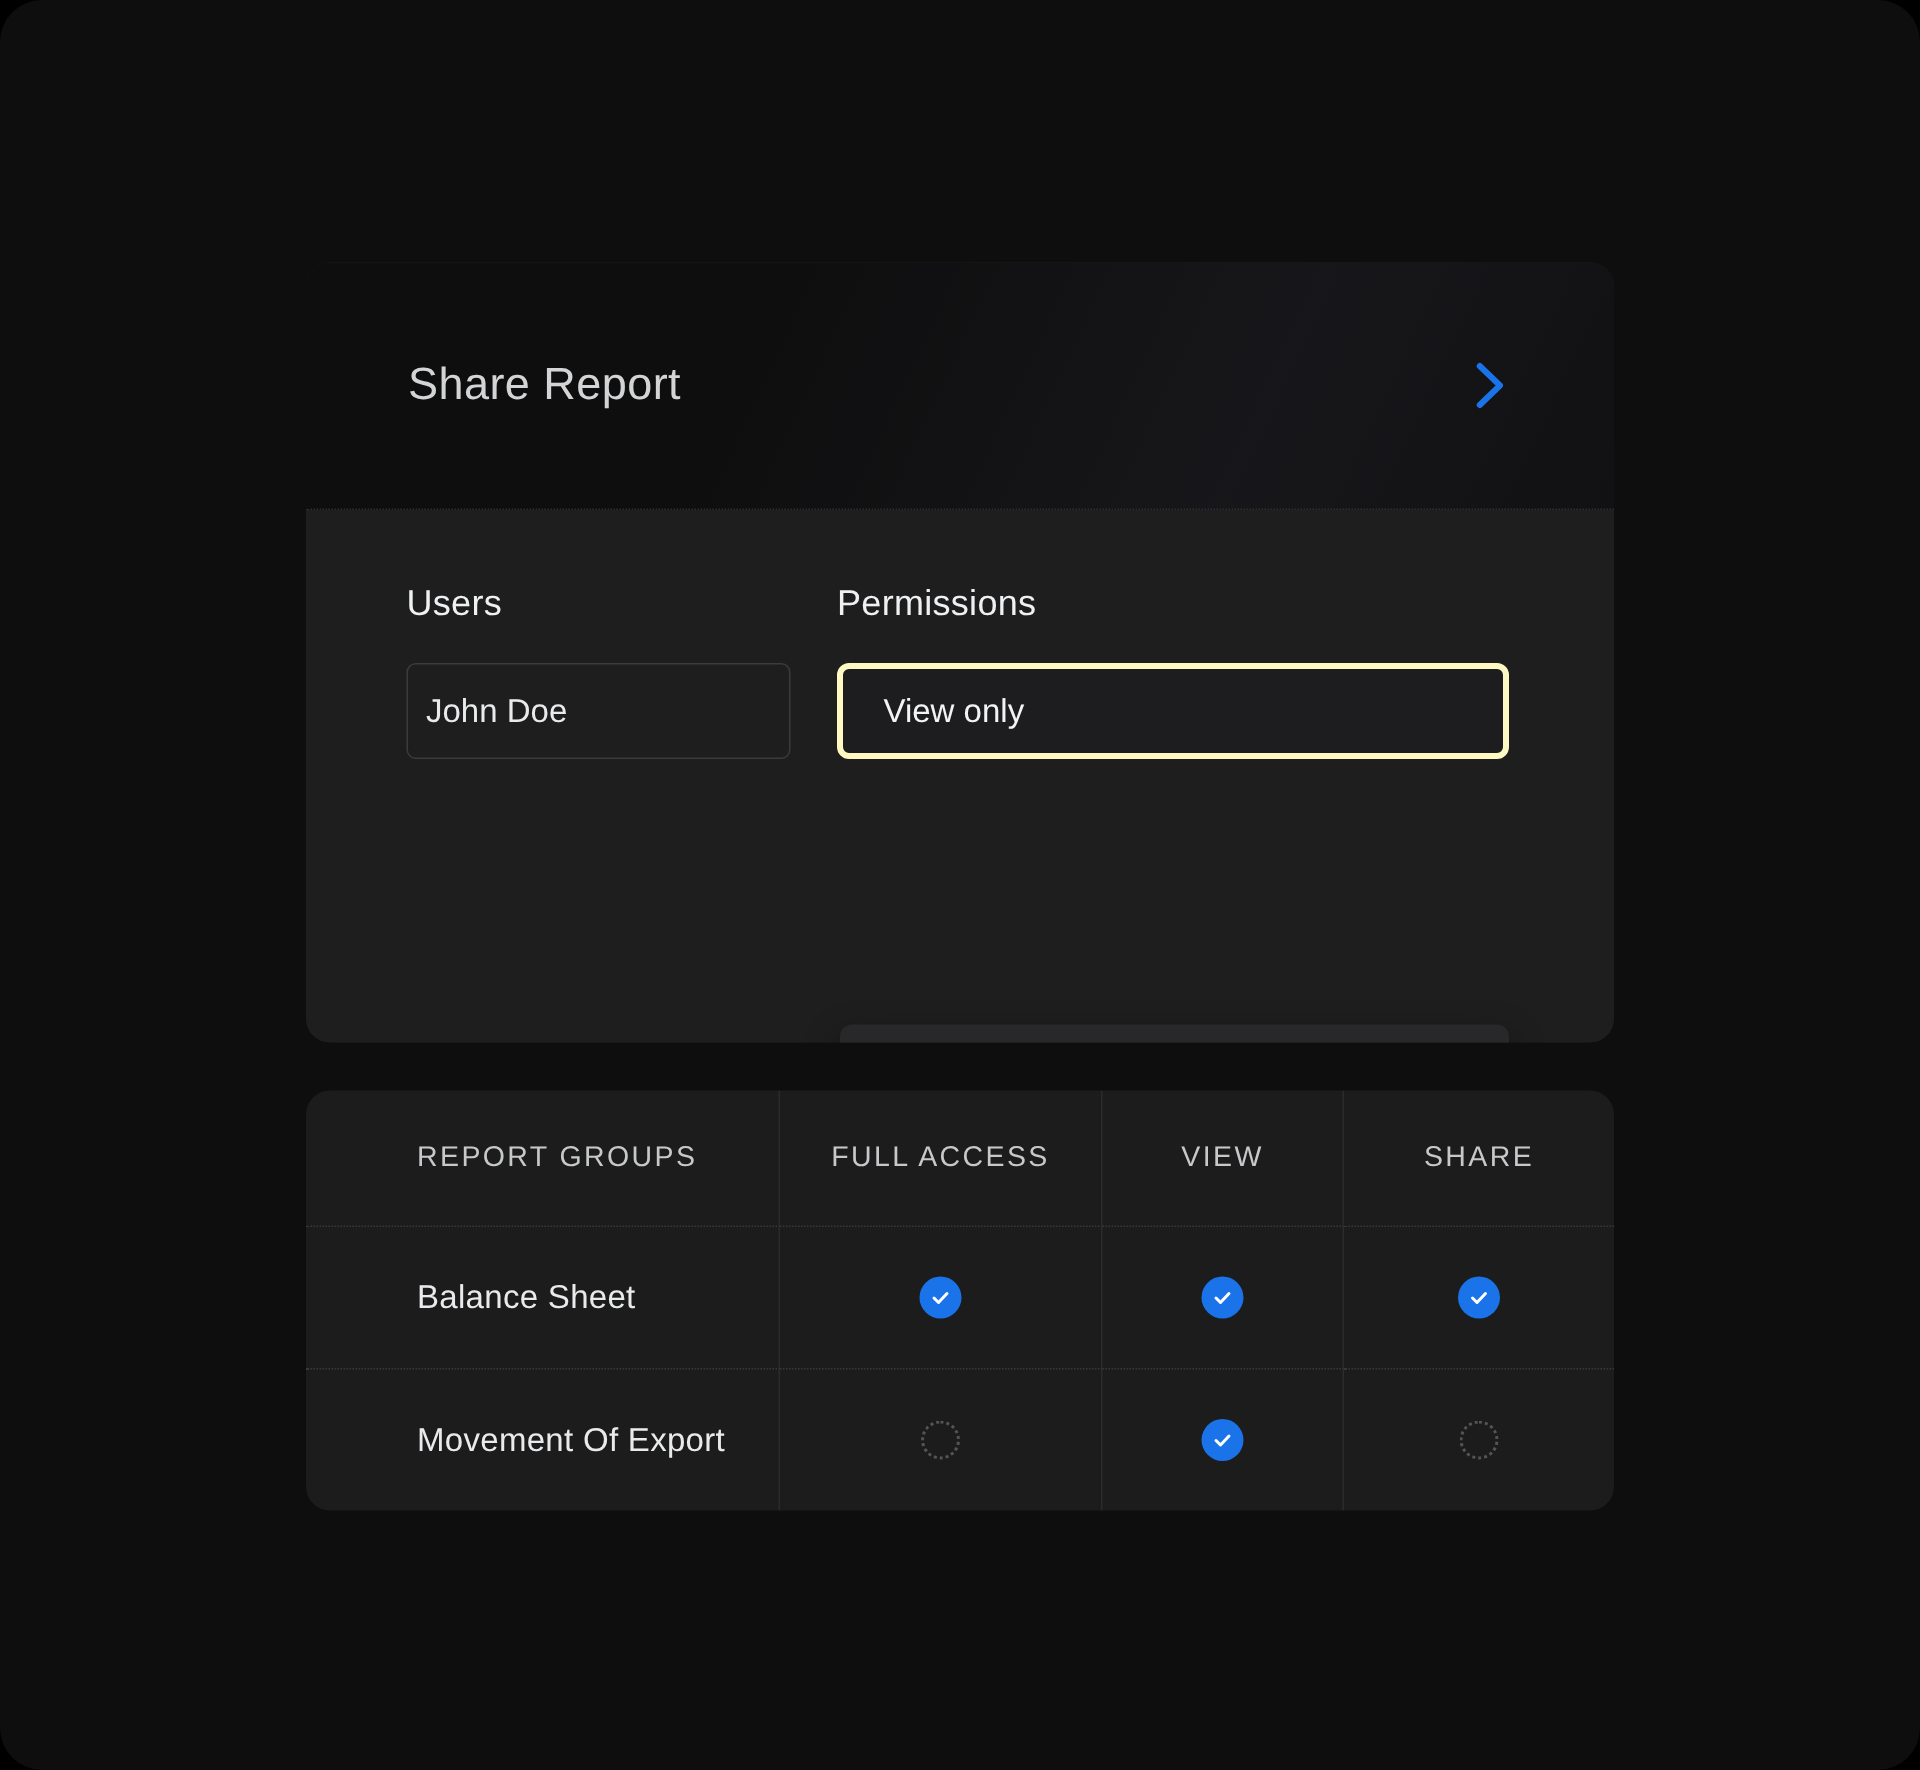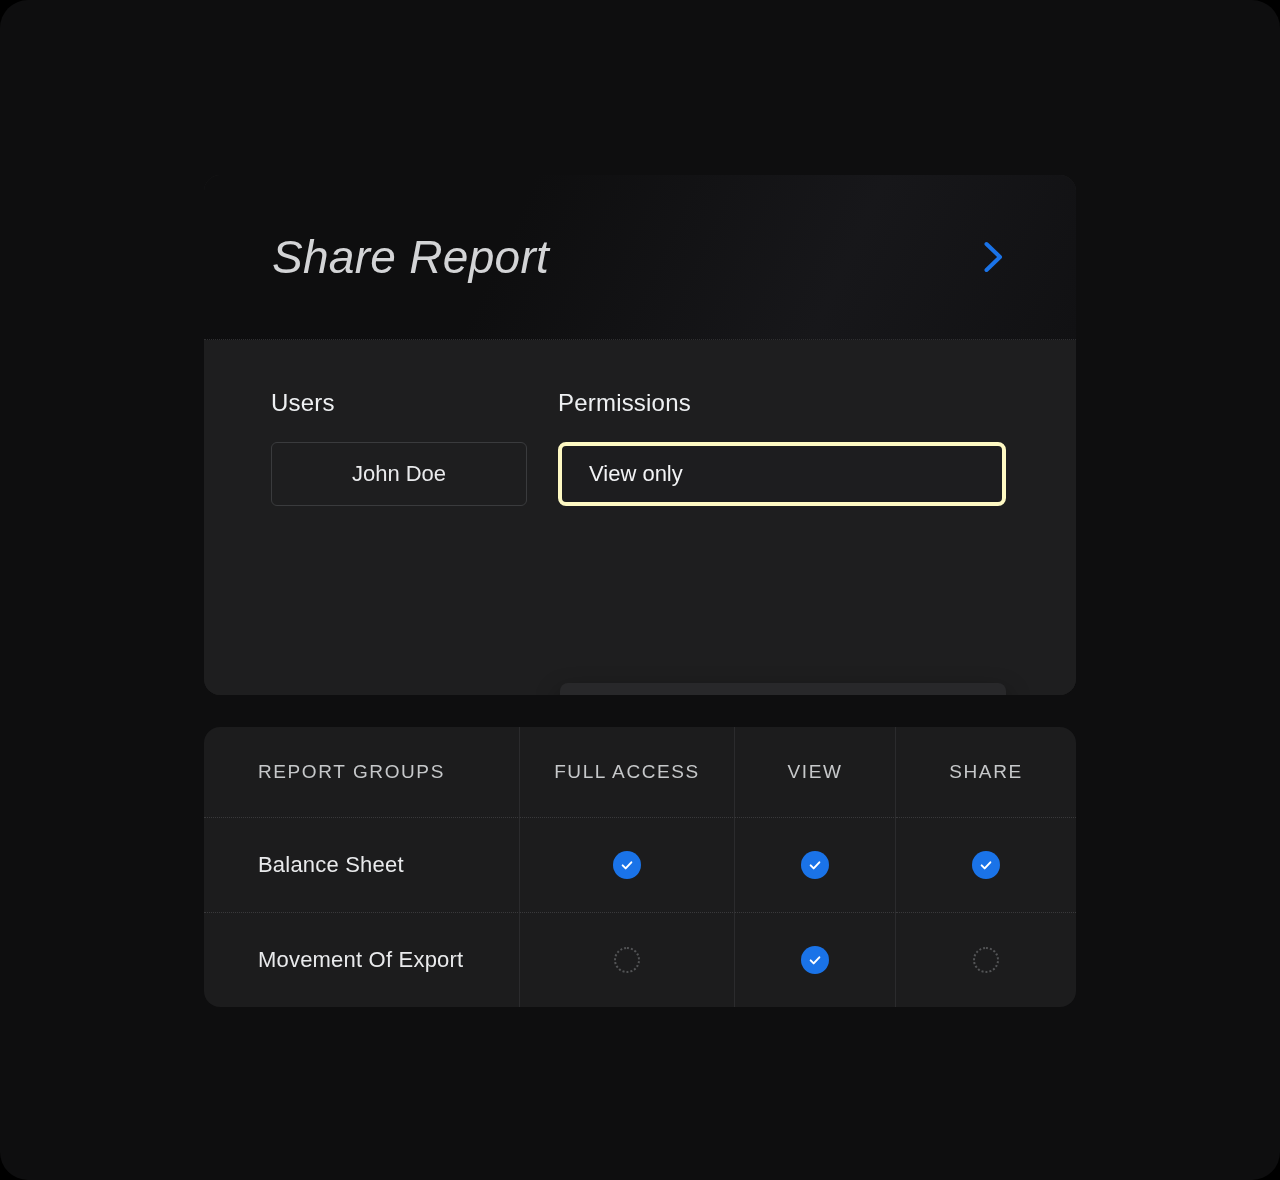--- a/index.html
+++ b/index.html
@@ -21,46 +21,45 @@
     background: #1e1e1f;
   }
   .share-header {
     height: 165px;
     background: linear-gradient(115deg, #0e0e0f 35%, #17171a 72%, #111113 100%);
     border-bottom: 1px dotted #2f2f31;
     display: flex; align-items: center; justify-content: space-between;
     padding: 0 68px 0 68px;
   }
   .share-title {
-    font-size: 46px; font-weight: 400;
-    color: #d3d4d6; letter-spacing: 0.3px; font-style: italic;
+    font-size: 30px; font-weight: 400;
+    color: #d3d4d6; letter-spacing: 0.3px;
   }
   .chevron-btn {
     background: none; border: none; cursor: pointer;
     display: flex; align-items: center; justify-content: center;
     padding: 4px;
   }
   .share-body { position: relative; height: 355px; background: #1e1e1f; }
 
   .field-label {
     font-size: 24px; font-weight: 500; color: #eef0f2;
     margin-bottom: 25px; letter-spacing: 0.2px;
   }
   .users-group { position: absolute; left: 67px; top: 49px; }
   .perm-group  { position: absolute; left: 354px; top: 49px; }
 
   .text-field {
     width: 256px; height: 64px;
     background: transparent;
     border: 1px solid #3a3b3d; border-radius: 6px;
     color: #e9eaec; font-size: 22px;
-    padding: 0 24px;
+    padding: 0 12px;
     font-family: inherit;
     outline: none;
-    text-align: center;
   }
   .select-field {
     width: 448px; height: 64px;
     background: #1d1d1f;
     border: 4px solid #fef9c3; border-radius: 8px;
     color: #f2f3f5; font-size: 22px;
     display: flex; align-items: center;
     padding: 0 27px;
     cursor: pointer;
   }
@@ -90,21 +89,21 @@
     display: grid;
     grid-template-columns: 316px 215px 161px 180px;
     grid-template-rows: 90px 95px 95px;
   }
   .cell {
     display: flex; align-items: center; justify-content: center;
     border-right: 1px solid #2b2b2d;
   }
   .cell.last-col { border-right: none; }
   .cell.body-row { border-top: 1px dotted #39393b; }
-  .cell.label-cell { justify-content: flex-start; padding-left: 54px; }
+  .cell.label-cell { justify-content: flex-start; padding-left: 74px; }
 
   .th {
     font-size: 19px; font-weight: 400;
     color: #c6c8ca; letter-spacing: 1.6px;
   }
   .row-label { font-size: 22px; color: #e9eaec; letter-spacing: 0.2px; }
 
   .check {
     width: 28px; height: 28px; border-radius: 50%;
     display: flex; align-items: center; justify-content: center;

